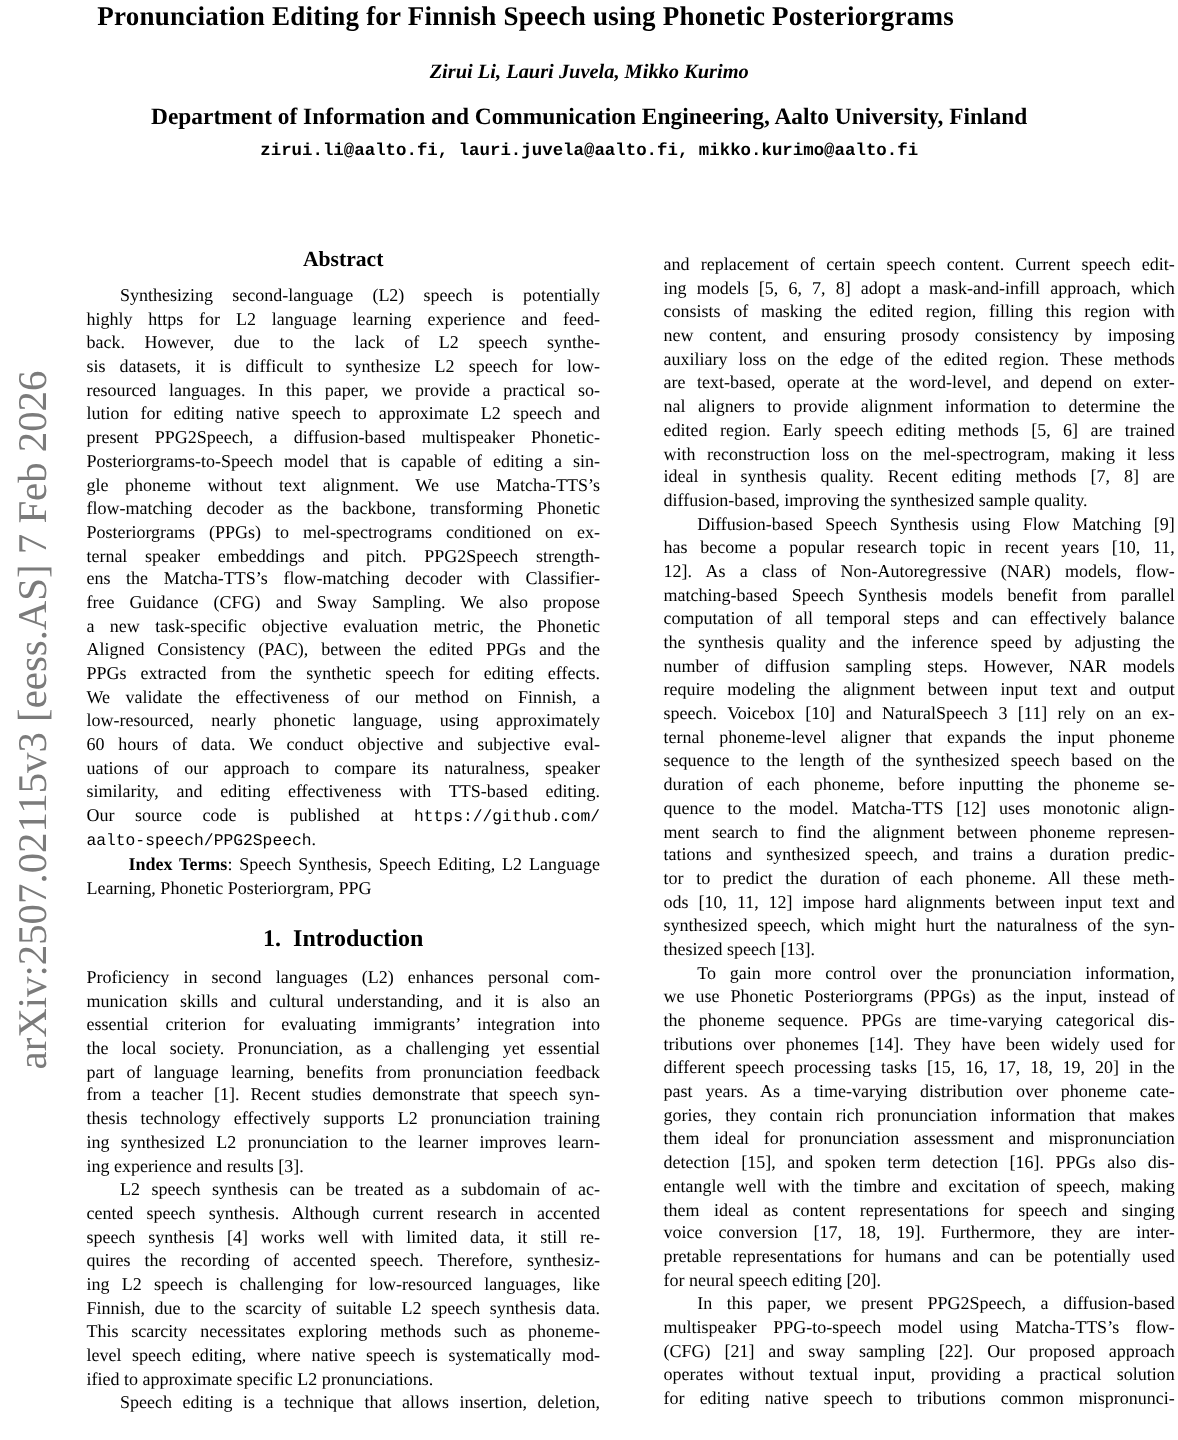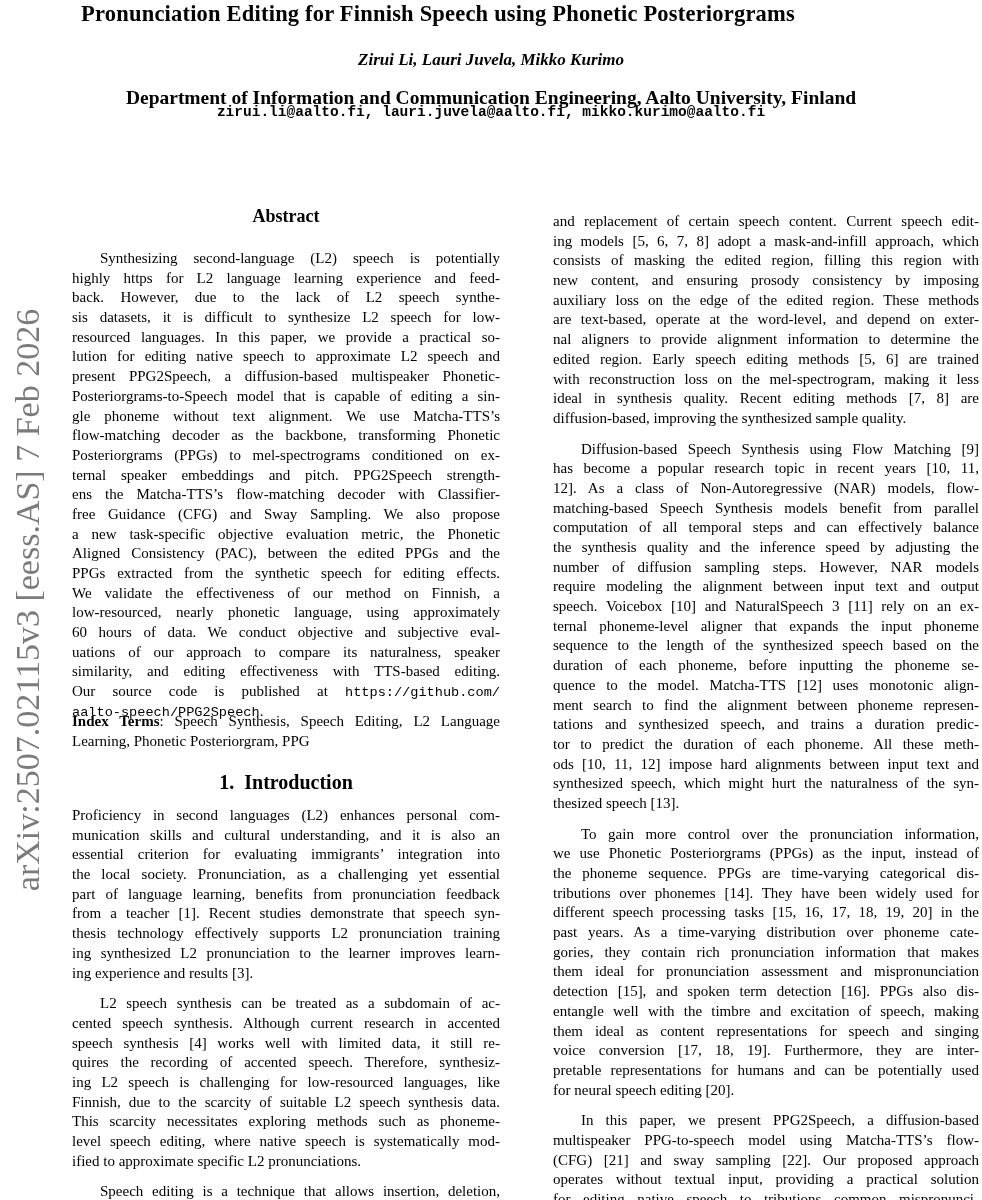--- a/index.html
+++ b/index.html
@@ -20,21 +20,21 @@
   }
   .authors {
     top: 50px; left: 0; width: 982px;
     font-size: 17px; font-style: italic;
   }
   .affiliation {
     top: 87px; left: 0; width: 982px;
     font-size: 19.5px;
   }
   .emails {
-    top: 104px; left: 0; width: 982px;
+    top: 118px; left: 0; width: 982px;
     font-family: "Liberation Mono", monospace;
     font-size: 14.5px;
   }
   
   .arxiv {
     top: 600px; left: 28px; width: 0; height: 0;
     white-space: nowrap;
     font-size: 34px;
     color: #7b7b7b;
     transform: translate(-50%, -50%) rotate(-90deg);
@@ -54,23 +54,23 @@
   }
   .intro-body { top: 806px; }
   .right-body { top: 212px; }
   
   .line {
     height: 19.7px;
     text-align: justify;
     text-align-last: justify;
   }
   .line.last { text-align-last: left; }
-  .line.indent { text-indent: 28px; margin-top: 11px; }
+  .line.indent { text-indent: 28px; }
   .m { font-family: "Liberation Mono", monospace; font-size: 13.6px; }
-  .b { font-weight: bold; }
+  .b { font-weight: bold; margin-left: 35px; }
 </style>
 </head>
 <body>
 
 <div class="abs arxiv">arXiv:2507.02115v3  [eess.AS]  7 Feb 2026</div>
 
 <div class="abs paper-title center">Pronunciation Editing for Finnish Speech using Phonetic Posteriorgrams</div>
 <div class="abs authors center">Zirui Li, Lauri Juvela, Mikko Kurimo</div>
 <div class="abs affiliation center">Department of Information and Communication Engineering, Aalto University, Finland</div>
 <div class="abs emails center">zirui.li@aalto.fi, lauri.juvela@aalto.fi, mikko.kurimo@aalto.fi</div>

